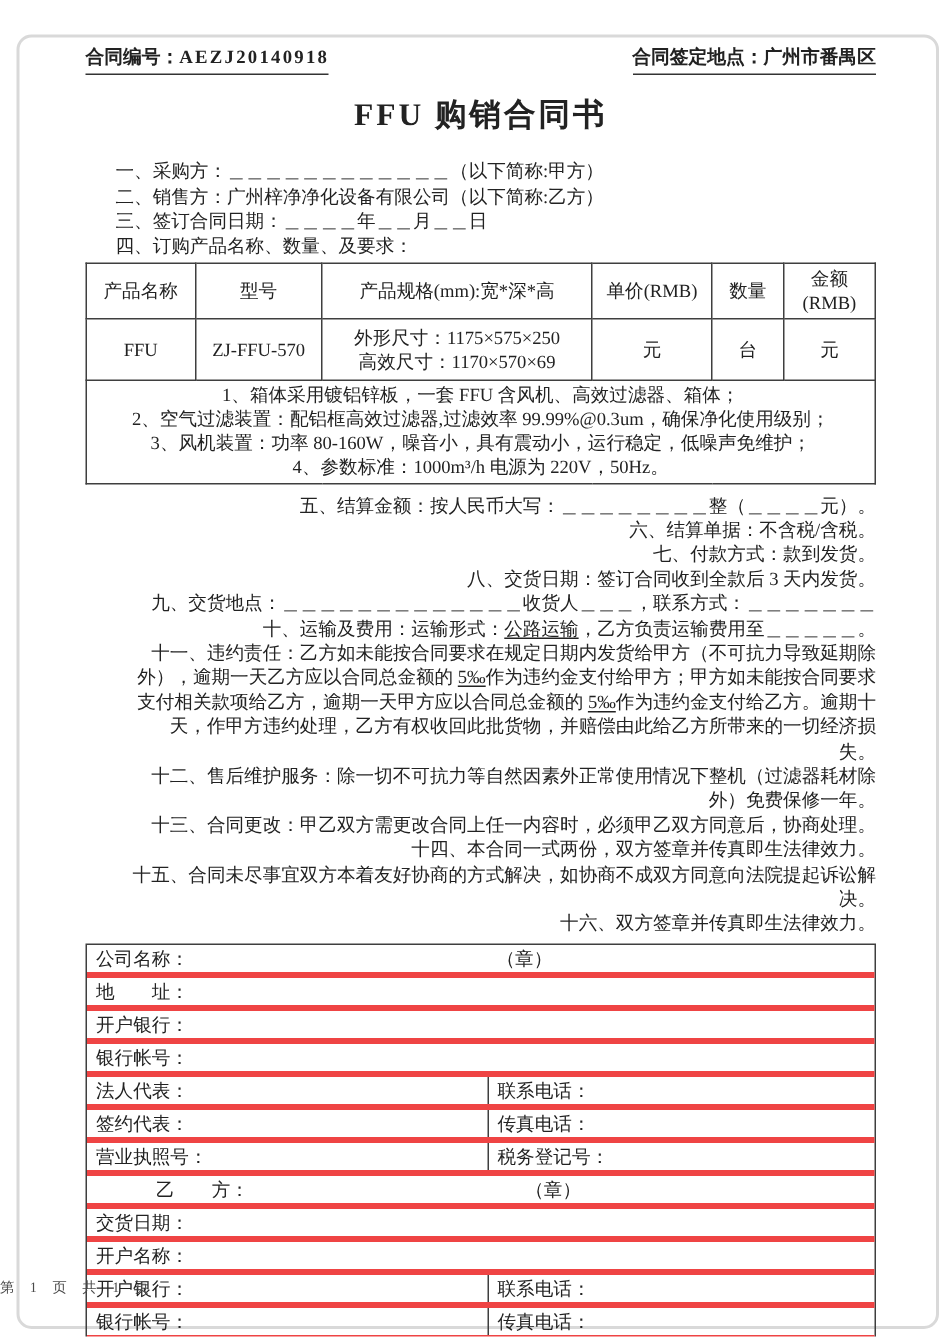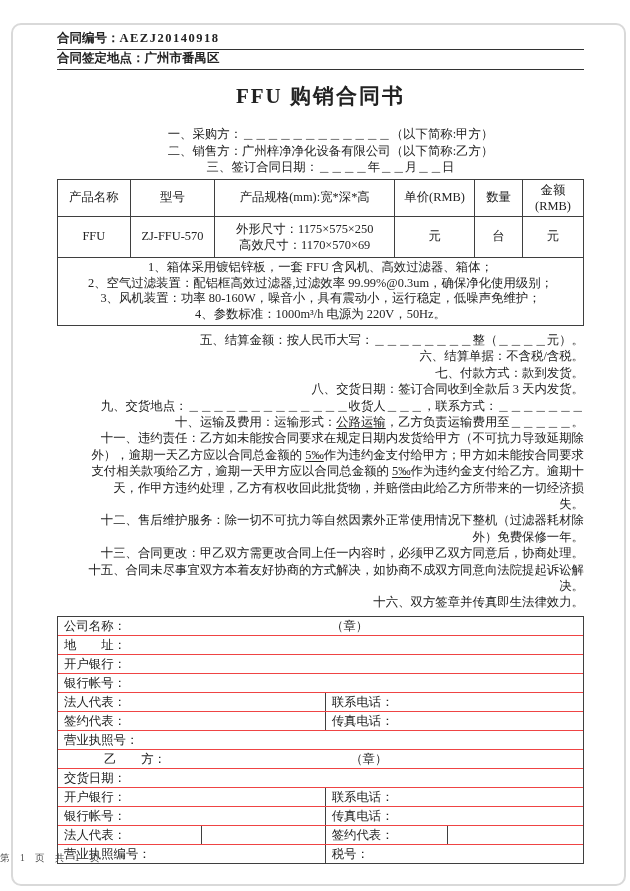--- a/index.html
+++ b/index.html
@@ -7,47 +7,47 @@
     width:630px;height:891px;position:relative;background:#ffffff;
     font-family:"Liberation Serif","DejaVu Serif",serif;color:#222;
     overflow:hidden;
   }
   .page-frame{
     position:absolute;left:11px;top:23px;right:4px;bottom:5px;
     border:2px solid #d9d9d9;border-radius:10px;pointer-events:none;
   }
   .content{position:absolute;left:57px;top:30px;width:527px;}
 
-  .meta-row{display:flex;justify-content:space-between;font-size:12.5px;font-weight:bold;flex-direction:column;}
+  .meta-row{display:flex;justify-content:space-between;font-size:12.5px;font-weight:bold;}
   .meta-item{border-bottom:1px solid #333;padding-bottom:2px;}
   .meta-value{letter-spacing:1.5px;}
 
   .doc-title{text-align:center;font-size:21px;font-weight:600;letter-spacing:2px;margin:12px 0 16px 0;}
 
   .intro{margin-left:20px;font-size:12.4px;line-height:16.6px;}
-  .intro-line{display:flex;justify-content:center;}
+  .intro-line{display:flex;justify-content:flex-start;}
 
   table.ptable{width:100%;border-collapse:collapse;margin-top:3px;}
   table.ptable th,table.ptable td{
     border:1px solid #3f3f3f;font-size:12.4px;font-weight:normal;
     text-align:center;vertical-align:middle;padding:2px 2px;
   }
   table.ptable th{height:24px;}
   td.spec-cell{white-space:pre-line;line-height:16px;margin-top:12px;}
   tr.prod-row td{height:36px;}
   td.notes-cell{text-align:left;padding:2px 5px;}
   .note-line{line-height:15.8px;font-size:12.4px;text-align:center;}
 
   .clauses{margin:6px 0 5px 20px;font-size:12.4px;line-height:16.4px;text-align:right;}
   .clause{margin:0;}
   .clause.hang{padding-left:13px;text-indent:-13px;}
   .clauses u{text-underline-offset:2px;}
 
   .party-table{border:1.5px solid #3f3f3f;margin-top:3px;}
-  .party-row{display:flex;border-top:1px solid #ef4444;}
+  .party-row{display:flex;border-top:4px solid #ef4444;}
   .party-row:first-child{border-top:none;}
   .party-cell{
     box-sizing:border-box;border-left:1px solid #3f3f3f;position:relative;
     font-size:12.4px;line-height:16px;height:18px;padding:1px 6px;
     white-space:nowrap;overflow:hidden;
   }
   .party-cell:first-child{border-left:none;}
   .seal-mark{position:absolute;left:52%;top:1px;}
 
   .page-footer{
@@ -73,20 +73,23 @@
       <div class="intro-line">
         <span>一、采购方：＿＿＿＿＿＿＿＿＿＿＿＿</span>
         <span>（以下简称:甲方）</span>
       </div>
       <div class="intro-line">
         <span>二、销售方：广州梓净净化设备有限公司</span>
         <span>（以下简称:乙方）</span>
       </div>
       <div class="intro-line">
         <span>三、签订合同日期：＿＿＿＿年＿＿月＿＿日</span>
+      </div>
+      <div class="intro-line">
+        <span>四、订购产品名称、数量、及要求：</span>
       </div>
     </div>
 
   <table class="ptable" id="product-table">
     <colgroup id="product-cols">
         <col style="width: 13.8%;">
         <col style="width: 16.1%;">
         <col style="width: 34.2%;">
         <col style="width: 15.2%;">
         <col style="width: 9.1%;">
@@ -126,20 +129,21 @@
   <div class="clauses" id="clauses">
       <div class="clause">五、结算金额：按人民币大写：＿＿＿＿＿＿＿＿整（＿＿＿＿元）。</div>
       <div class="clause">六、结算单据：不含税/含税。</div>
       <div class="clause">七、付款方式：款到发货。</div>
       <div class="clause">八、交货日期：签订合同收到全款后 3 天内发货。</div>
       <div class="clause">九、交货地点：＿＿＿＿＿＿＿＿＿＿＿＿＿收货人＿＿＿，联系方式：＿＿＿＿＿＿＿</div>
       <div class="clause">十、运输及费用：运输形式：<u>公路运输</u>，乙方负责运输费用至＿＿＿＿＿。</div>
       <div class="clause hang">十一、违约责任：乙方如未能按合同要求在规定日期内发货给甲方（不可抗力导致延期除外），逾期一天乙方应以合同总金额的 <u>5‰</u>作为违约金支付给甲方；甲方如未能按合同要求支付相关款项给乙方，逾期一天甲方应以合同总金额的 <u>5‰</u>作为违约金支付给乙方。逾期十天，作甲方违约处理，乙方有权收回此批货物，并赔偿由此给乙方所带来的一切经济损失。</div>
       <div class="clause hang">十二、售后维护服务：除一切不可抗力等自然因素外正常使用情况下整机（过滤器耗材除外）免费保修一年。</div>
       <div class="clause">十三、合同更改：甲乙双方需更改合同上任一内容时，必须甲乙双方同意后，协商处理。</div>
+      <div class="clause">十四、本合同一式两份，双方签章并传真即生法律效力。</div>
       <div class="clause">十五、合同未尽事宜双方本着友好协商的方式解决，如协商不成双方同意向法院提起诉讼解决。</div>
       <div class="clause">十六、双方签章并传真即生法律效力。</div>
     </div>
 
   <div class="party-table" id="party-table">
       <div class="party-row">
         <div class="party-cell" style="width: 100%;"><span>公司名称：</span><span class="seal-mark">（章）</span></div>
       </div>
       <div class="party-row">
         <div class="party-cell" style="width: 100%;"><span>地　　址：</span></div>
@@ -153,26 +157,30 @@
       <div class="party-row">
         <div class="party-cell" style="width: 50.8%;"><span>法人代表：</span></div>
         <div class="party-cell" style="width: 49.2%;"><span>联系电话：</span></div>
       </div>
       <div class="party-row">
         <div class="party-cell" style="width: 50.8%;"><span>签约代表：</span></div>
         <div class="party-cell" style="width: 49.2%;"><span>传真电话：</span></div>
       </div>
       <div class="party-row">
         <div class="party-cell" style="width: 50.8%;"><span>营业执照号：</span></div>
+        <div class="party-cell" style="width: 49.2%;"><span>税务登记号：</span></div>
       </div>
       <div class="party-row">
         <div class="party-cell" style="width: 100%; margin-left: 40px;"><span>乙　　方：</span><span class="seal-mark">（章）</span></div>
       </div>
       <div class="party-row">
         <div class="party-cell" style="width: 100%;"><span>交货日期：</span></div>
+      </div>
+      <div class="party-row">
+        <div class="party-cell" style="width: 100%;"><span>开户名称：</span></div>
       </div>
       <div class="party-row">
         <div class="party-cell" style="width: 50.8%;"><span>开户银行：</span></div>
         <div class="party-cell" style="width: 49.2%;"><span>联系电话：</span></div>
       </div>
       <div class="party-row">
         <div class="party-cell" style="width: 50.8%;"><span>银行帐号：</span></div>
         <div class="party-cell" style="width: 49.2%;"><span>传真电话：</span></div>
       </div>
       <div class="party-row">

